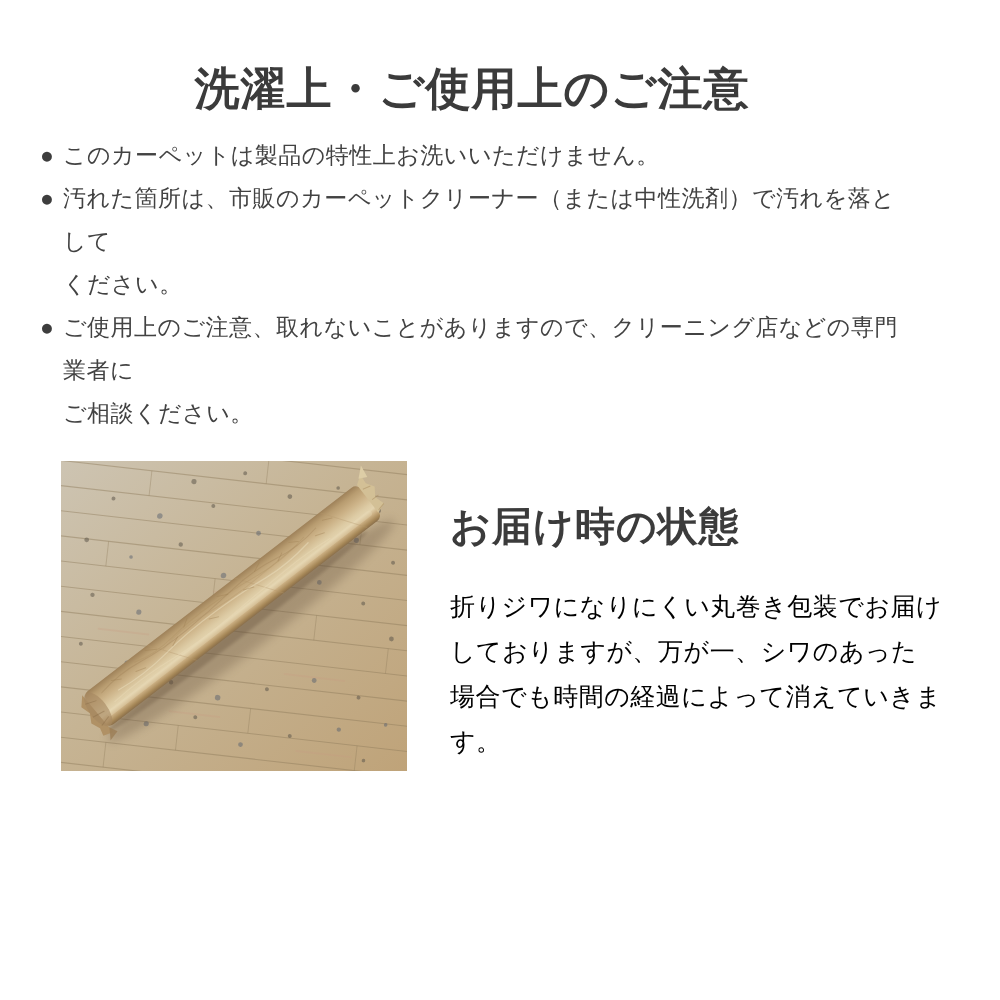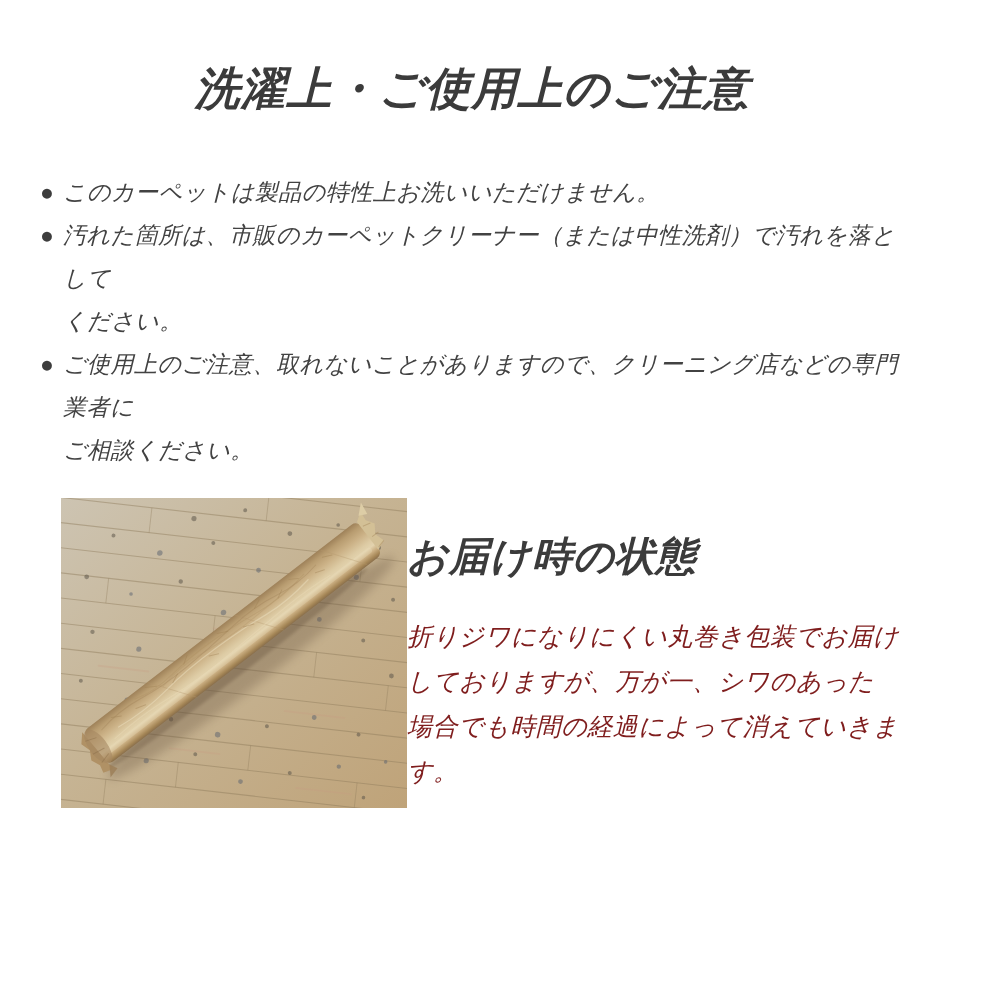--- a/index.html
+++ b/index.html
@@ -1,59 +1,59 @@
 <!DOCTYPE html>
 <html><head>
 <meta charset="utf-8">
 <style>
   html,body{margin:0;padding:0;background:#ffffff;}
   body{
     width:1000px;height:1000px;overflow:hidden;
     font-family:"Liberation Sans","DejaVu Sans",sans-serif;
     -webkit-font-smoothing:antialiased;
   }
-  .page{width:944px;height:1000px;box-sizing:border-box;font-style:italic;}
+  .page{width:944px;height:1000px;box-sizing:border-box;}
 
   .title{
     margin:0;padding-top:62px;
     font-size:45px;line-height:54px;font-weight:bold;
     color:#3b3b3b;text-align:center;letter-spacing:1px;
   }
 
   ul.notes{
     list-style:none;
-    margin:55px 36px 0 40px;padding:0;
+    margin:18px 36px 0 40px;padding:0;
   }
   ul.notes li{
     font-size:23px;line-height:43px;color:#424242;
     padding-left:23px;text-indent:-23px;
     letter-spacing:0.5px;
   }
   .bullet{
     display:inline-block;width:23px;text-indent:0;
     color:#3d3d3d;
   }
   .note-text{white-space:pre-wrap;}
 
   .bottom-row{
-    display:flex;align-items:flex-start;
-    margin:26px 0 0 61px;
+    display:flex;align-items:center;
+    margin:26px 0 0 61px;gap:43px;
   }
   .photo{
     width:346px;height:310px;flex:0 0 auto;
     line-height:0;
   }
   .delivery-col{flex:1;min-width:0;padding-top:37px;}
   .delivery-heading{
     margin:0;font-size:40px;line-height:42px;font-weight:bold;
     color:#3b3b3b;letter-spacing:1px;
   }
   .delivery-body{
     margin:37px 0 0;font-size:25px;line-height:45px;
-    color:#7f1d1d;white-space:pre-wrap;letter-spacing:0.5px;
+    color:#000000;white-space:pre-wrap;letter-spacing:0.5px;
   }
 </style>
 </head>
 <body>
 
 <div class="page">
 
   <h1 class="title">洗濯上・ご使用上のご注意</h1>
 
   <ul class="notes">

